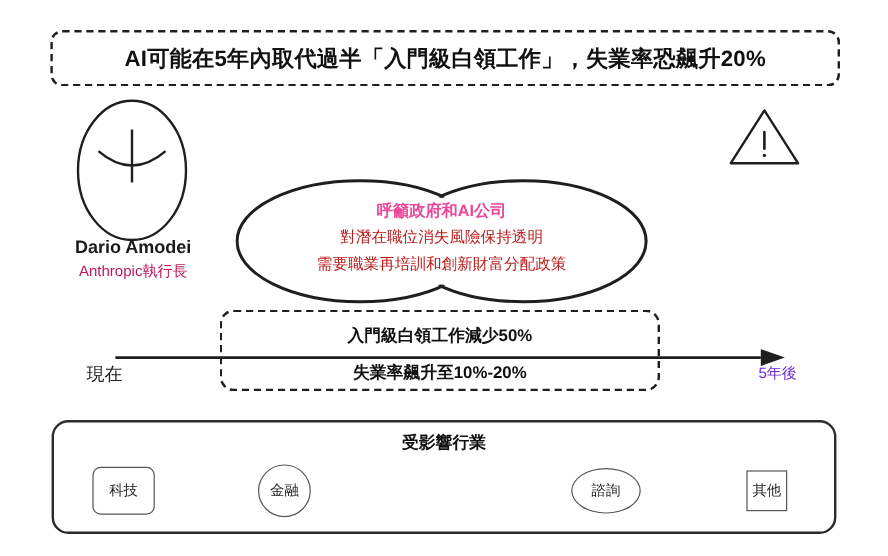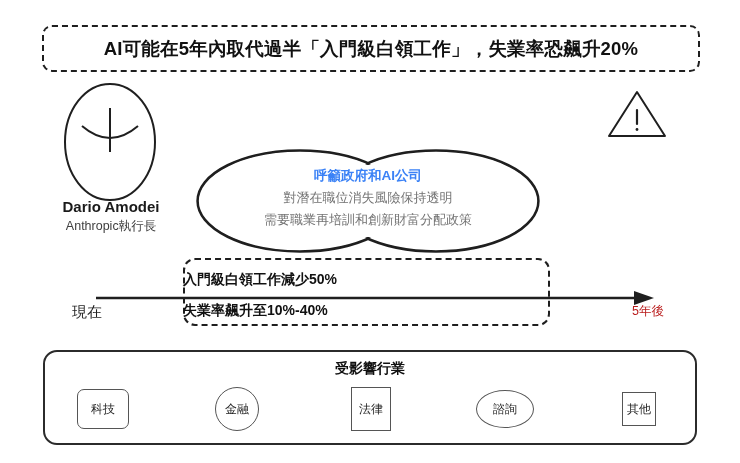--- a/index.html
+++ b/index.html
@@ -65,21 +65,21 @@
     font-weight: bold;
     color: #1a1a1a;
   }
   #person-role {
     position: absolute;
     left: 40px;
     top: 218px;
     width: 142px;
     text-align: center;
     font-size: 12.5px;
-    color: #404040;
+    color: #be185d;
   }
 
   
   #warning-wrap {
     position: absolute;
     left: 606px;
     top: 88px;
     width: 62px;
     height: 52px;
   }
@@ -96,26 +96,26 @@
     position: absolute;
     left: 196px;
     top: 165px;
     width: 344px;
     text-align: center;
     line-height: 22px;
   }
   #cloud-text .l1 {
     font-size: 13.5px;
     font-weight: bold;
-    color: #3b82f6;
+    color: #ec4899;
     display: block;
   }
   #cloud-text .l2, #cloud-text .l3 {
     font-size: 13px;
-    color: #737373;
+    color: #b91c1c;
     display: block;
   }
 
   
   #timeline-wrap {
     position: absolute;
     left: 96px;
     top: 288px;
     width: 560px;
     height: 20px;
@@ -125,39 +125,39 @@
     left: 72px;
     top: 303px;
     font-size: 15px;
     color: #1f1f1f;
   }
   #label-future {
     position: absolute;
     left: 632px;
     top: 303px;
     font-size: 12.5px;
-    color: #b91c1c;
+    color: #6d28d9;
   }
 
   
   #stats-box {
     position: absolute;
     left: 183px;
     top: 258px;
     width: 367px;
     height: 68px;
     box-sizing: border-box;
     border: 2px dashed #1f1f1f;
     border-radius: 12px;
   }
   .stat-line {
     position: absolute;
     left: 183px;
     width: 367px;
-    text-align: left;
+    text-align: center;
     font-size: 14px;
     font-weight: bold;
     color: #111111;
   }
   #stat-line-1 { top: 271px; }
   #stat-line-2 { top: 302px; }
 
   
   #industries-panel {
     position: absolute;
@@ -301,40 +301,36 @@
   <div id="timeline-wrap">
     <svg width="560" height="20" viewBox="0 0 560 20">
       <line x1="0" y1="10" x2="538" y2="10" stroke="#1f1f1f" stroke-width="2.4"></line>
       <polygon points="538,3 558,10 538,17" fill="#1f1f1f"></polygon>
     </svg>
   </div>
   <div id="label-now">現在</div>
   <div id="label-future">5年後</div>
 
   <div class="stat-line" id="stat-line-1">入門級白領工作減少50%</div>
-  <div class="stat-line" id="stat-line-2">失業率飆升至10%-40%</div>
+  <div class="stat-line" id="stat-line-2">失業率飆升至10%-20%</div>
 
   <div id="industries-panel"></div>
   <div id="industries-title">受影響行業</div>
   <div id="industries-row">
 
     <div class="industry-item" style="left:134px;">
       <div class="shape shape-circle"></div>
       <div class="industry-label">金融</div>
     </div>
 
     <div class="industry-item" style="left:0px;">
       <div class="shape shape-rounded-rect"></div>
       <div class="industry-label">科技</div>
     </div>
 
-    <div class="industry-item" style="left:268px;">
-      <div class="shape shape-square"></div>
-      <div class="industry-label">法律</div>
-    </div>
 
     <div class="industry-item" style="left:536px;">
       <div class="shape shape-diamond"></div>
       <div class="industry-label">其他</div>
     </div>
 
     <div class="industry-item" style="left:402px;">
       <div class="shape shape-ellipse"></div>
       <div class="industry-label">諮詢</div>
     </div>

